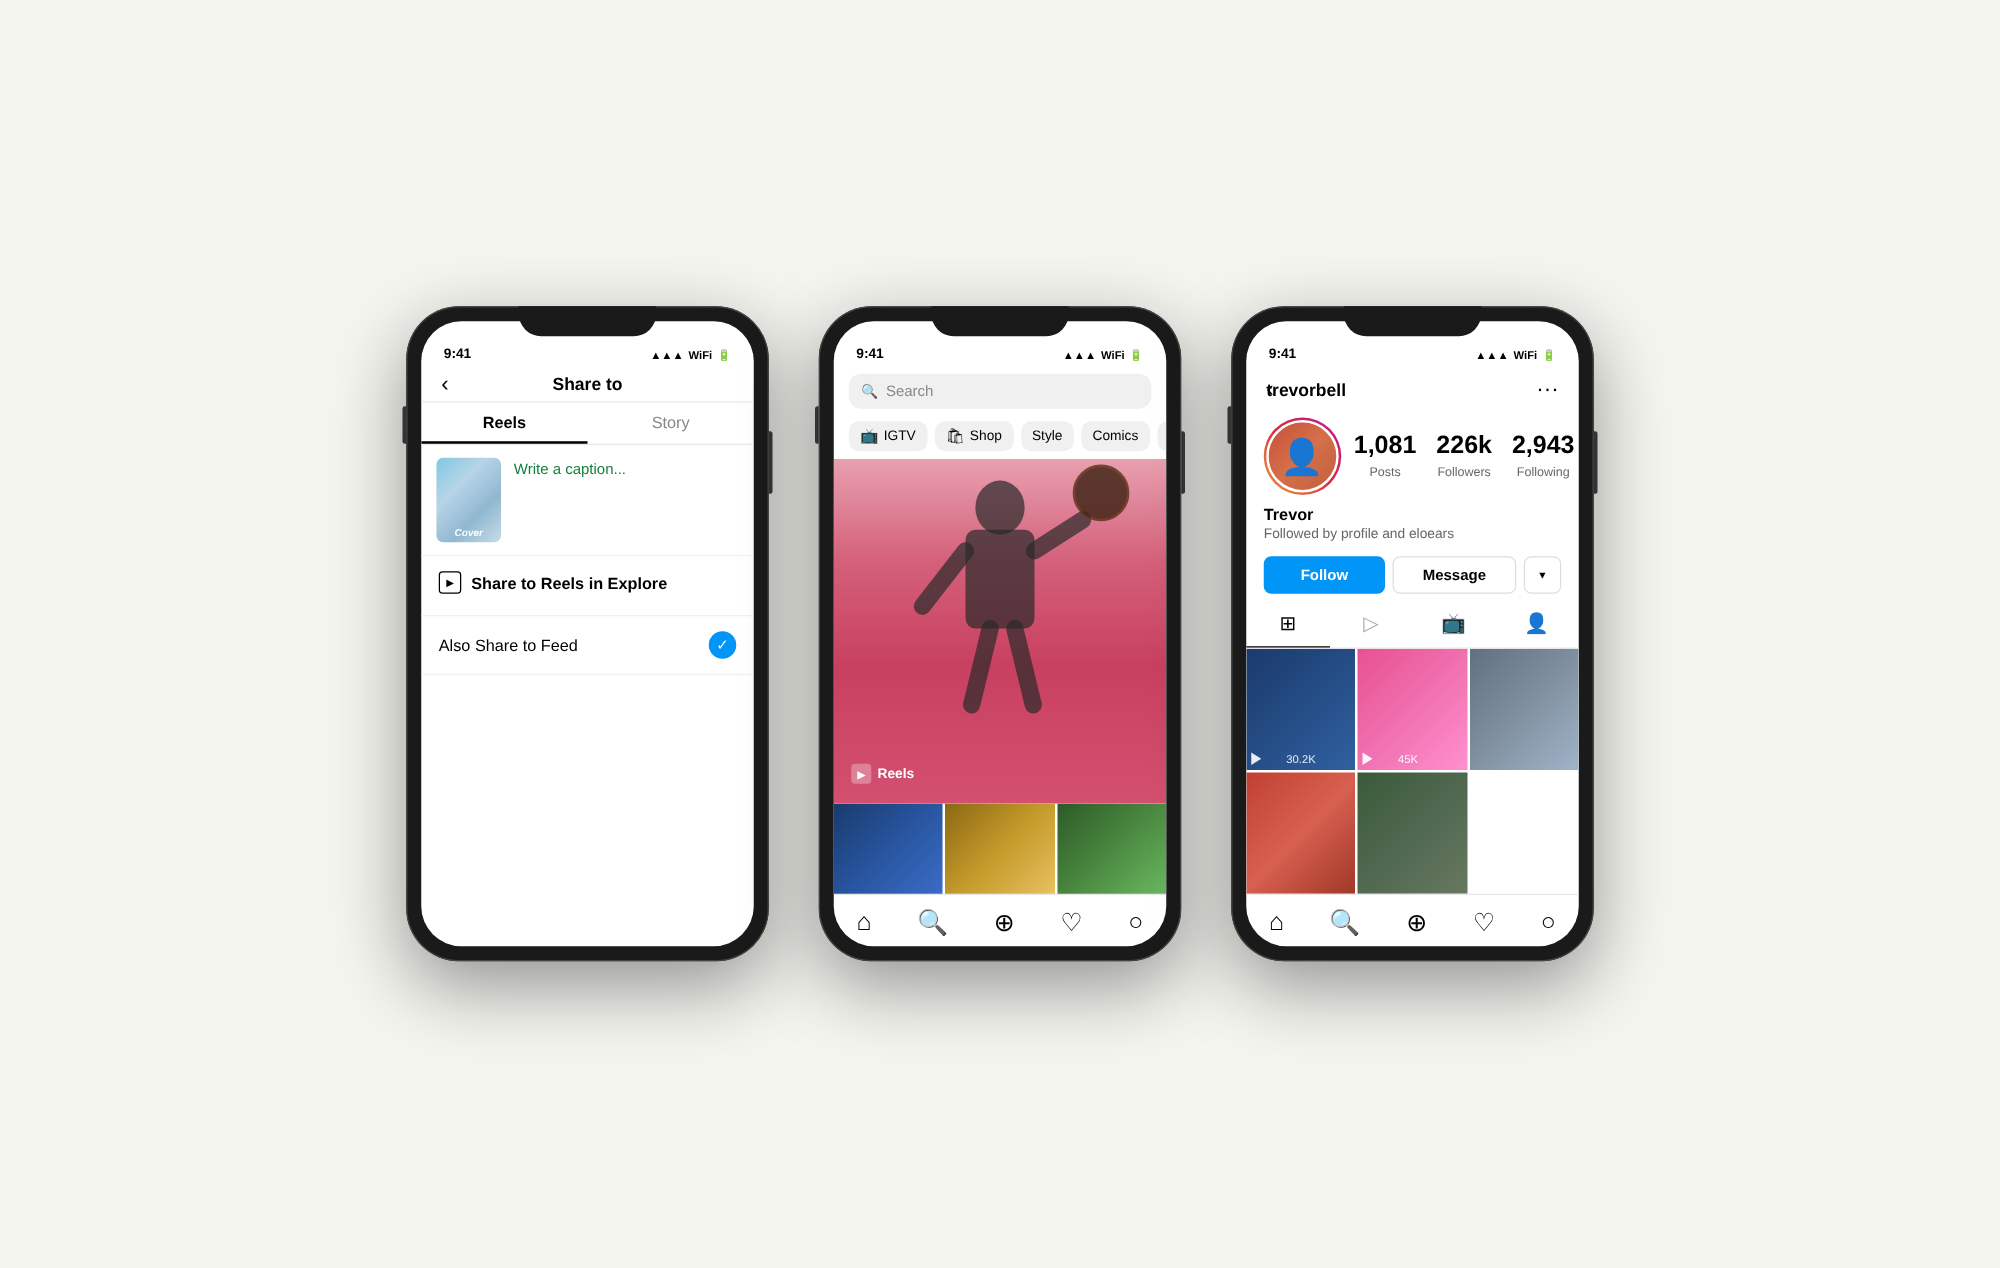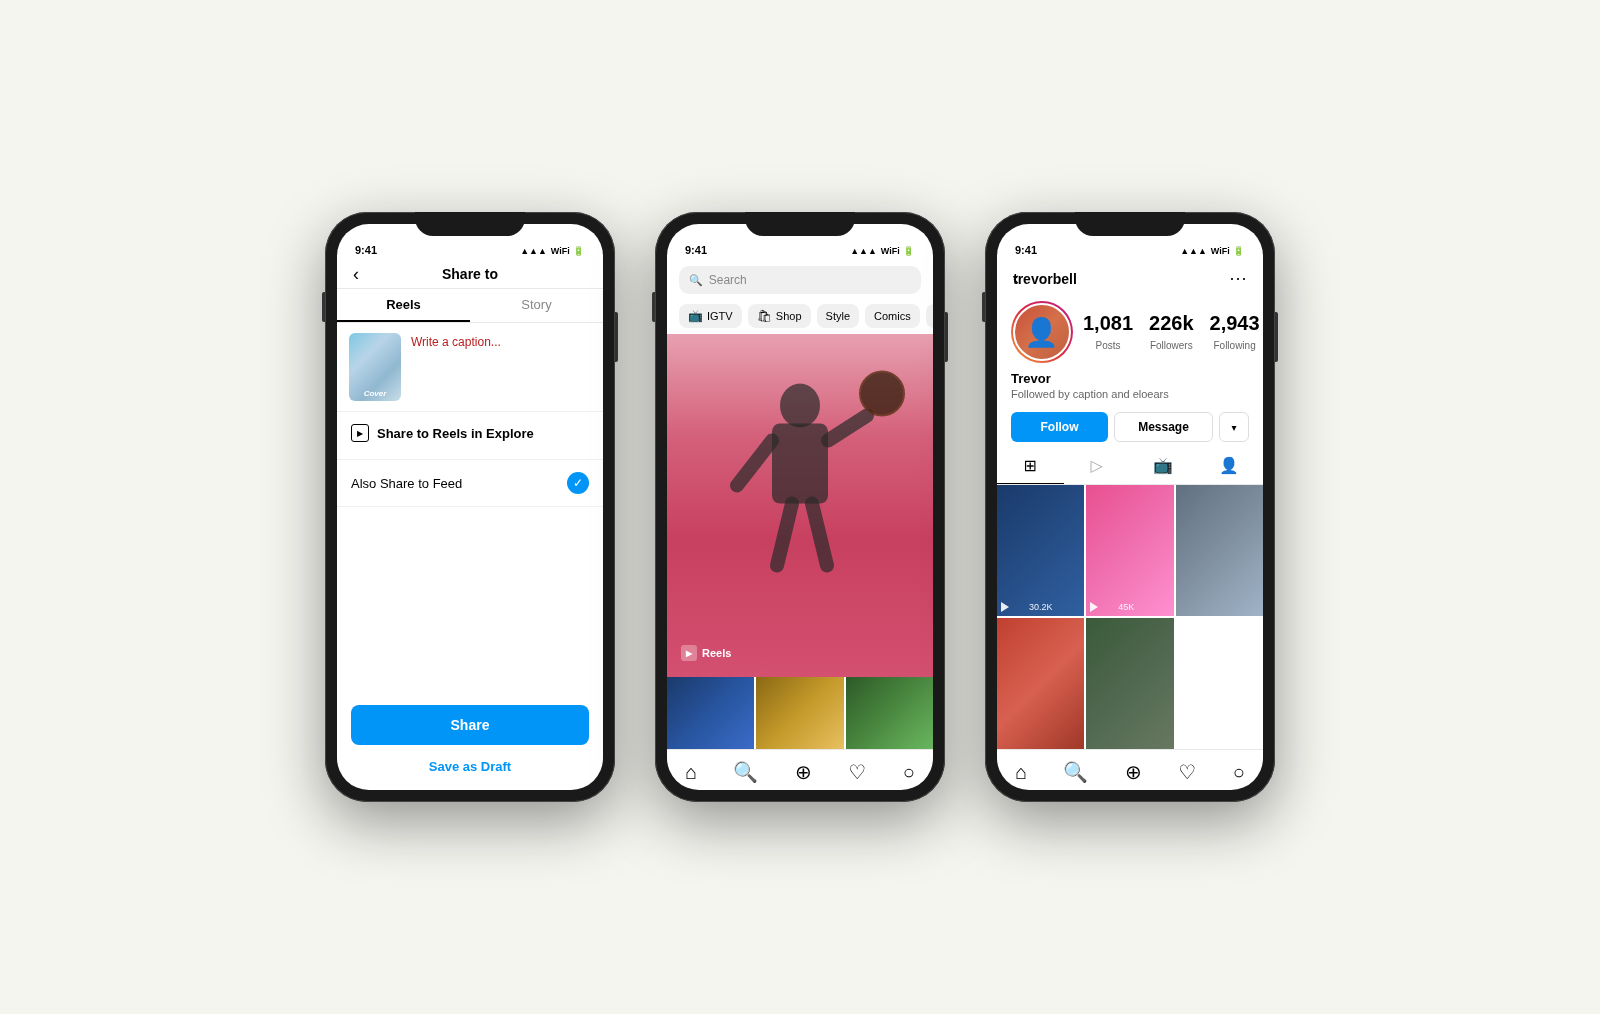--- a/index.html
+++ b/index.html
@@ -18,21 +18,21 @@
       display: flex;
       align-items: center;
       justify-content: center;
       gap: 40px;
       padding: 20px;
     }
 
     
     .phone {
       width: 290px;
-      height: 590px;
+      height: 524px;
       background: #1a1a1a;
       border-radius: 42px;
       padding: 12px;
       box-shadow: 0 20px 60px rgba(0,0,0,0.4), inset 0 0 0 1px #444;
       position: relative;
       flex-shrink: 0;
     }
 
     .phone-inner {
       width: 100%;
@@ -172,21 +172,21 @@
       left: 50%;
       transform: translateX(-50%);
       font-size: 8px;
       color: #fff;
       font-weight: 600;
     }
 
     .caption-input {
       flex: 1;
       font-size: 12px;
-      color: #b91c1c;
+      color: #15803d;
       padding-top: 2px;
     }
 
     .share-explore-section {
       padding: 12px 14px;
       border-bottom: 1px solid #f0f0f0;
       flex-shrink: 0;
     }
 
     .share-explore-title-row {
@@ -620,24 +620,20 @@
           <div class="reel-icon">▶</div>
           <span class="share-explore-title">Share to Reels in Explore</span>
         </div>
       </div>
 
       <div class="also-share-row">
         <span class="also-share-label">Also Share to Feed</span>
         <div class="checkmark">✓</div>
       </div>
 
-      <div class="phone1-bottom">
-        <button class="share-btn">Share</button>
-        <div class="save-draft-btn">Save as Draft</div>
-      </div>
 
     </div>
   </div>
 
   <div class="phone">
     <div class="notch"></div>
     <div class="phone-inner">
 
       <div class="status-bar">
         <span class="status-time">9:41</span>
@@ -750,21 +746,21 @@
           </div>
           <div class="stat-item">
             <span class="stat-num">2,943</span>
             <span class="stat-label">Following</span>
           </div>
         </div>
       </div>
 
       <div class="profile-name-section">
         <div class="profile-name">Trevor</div>
-        <div class="followed-by">Followed by caption and eloears</div>
+        <div class="followed-by">Followed by profile and eloears</div>
       </div>
 
       <div class="action-row">
         <button class="follow-btn">Follow</button>
         <button class="message-btn">Message</button>
         <button class="dropdown-btn">▾</button>
       </div>
 
       <div class="profile-tabs">
         <div class="profile-tab active">⊞</div>

